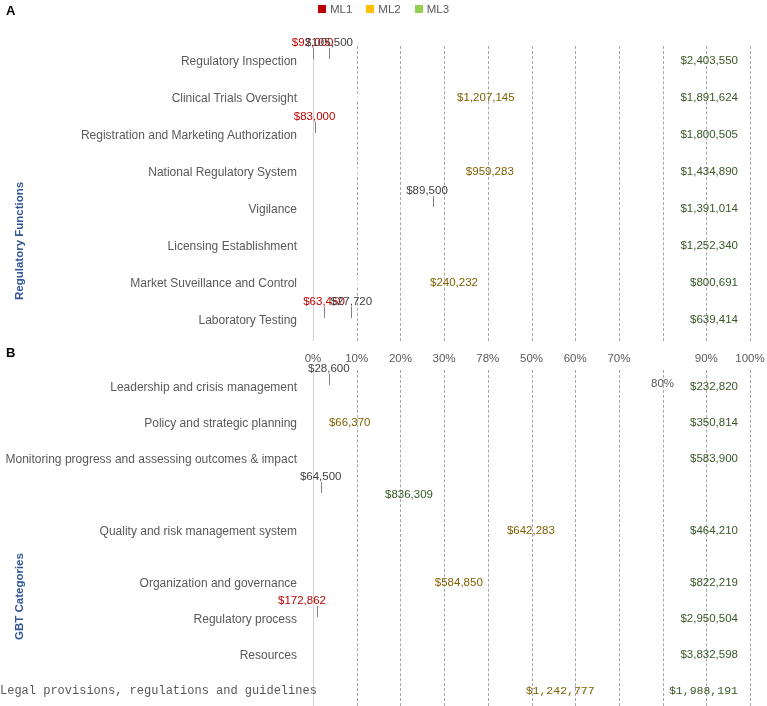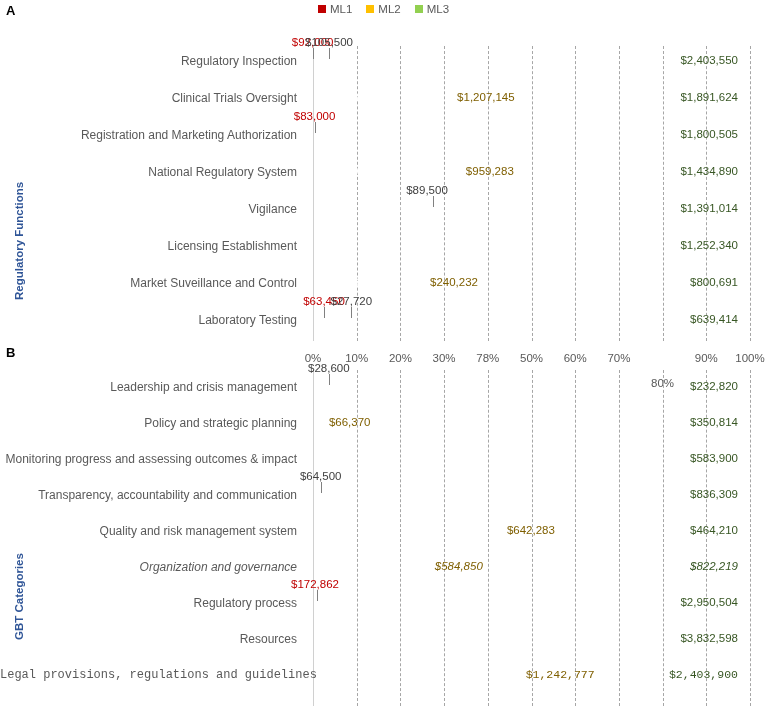--- a/index.html
+++ b/index.html
@@ -337,79 +337,78 @@
       </div>
       <div class="row" style="height: 22px; margin-top: 14px;">
         <div class="row-label">Monitoring progress and assessing outcomes &amp; impact</div>
         <div class="bar-track">
           <div class="seg ml3" style="width: 100%; background: rgb(146, 208, 80);">
             <span class="seg-label">$583,900</span>
           </div>
         </div>
       </div>
       <div class="row" style="height: 22px; margin-top: 14px;">
-        <div class="row-label">Transparency, accountability and communication</div>
         <div class="bar-track">
           <div class="seg ml2" style="width: 7.2%; background: rgb(255, 192, 0);"></div>
           <div class="seg ml3" style="width: 92.8%; background: rgb(146, 208, 80);">
             <span class="seg-label">$836,309</span>
           </div>
         </div>
         <div class="callout dark" style="left: 320.732px; top: -13px; transform: translateX(-50%);">$64,500</div>
         <div class="leader" style="left: 320.732px; top: -2px; height: 11px;"></div>
       </div>
       <div class="row" style="height: 22px; margin-top: 14px;">
         <div class="row-label">Quality and risk management system</div>
         <div class="bar-track">
           <div class="seg ml2" style="width: 58.1%; background: rgb(255, 192, 0);">
             <span class="seg-label">$642,283</span>
           </div>
           <div class="seg ml3" style="width: 41.9%; background: rgb(146, 208, 80);">
             <span class="seg-label">$464,210</span>
           </div>
         </div>
       </div>
-      <div class="row" style="height: 22px; margin-top: 14px; font-style: italic;">
+      <div class="row" style="height: 22px; margin-top: 30px;">
         <div class="row-label">Organization and governance</div>
         <div class="bar-track">
           <div class="seg ml2" style="width: 41.6%; background: rgb(255, 192, 0);">
             <span class="seg-label">$584,850</span>
           </div>
           <div class="seg ml3" style="width: 58.4%; background: rgb(146, 208, 80);">
             <span class="seg-label">$822,219</span>
           </div>
         </div>
       </div>
       <div class="row" style="height: 22px; margin-top: 14px;">
         <div class="row-label">Regulatory process</div>
         <div class="bar-track">
           <div class="seg ml1" style="width: 5.5%; background: rgb(192, 0, 0);"></div>
           <div class="seg ml3" style="width: 94.5%; background: rgb(146, 208, 80);">
             <span class="seg-label">$2,950,504</span>
           </div>
         </div>
-        <div class="callout red" style="left: 315px; top: -13px; transform: translateX(-50%);">$172,862</div>
+        <div class="callout red" style="left: 302px; top: -13px; transform: translateX(-50%);">$172,862</div>
         <div class="leader" style="left: 317.017px; top: -2px; height: 11px;"></div>
       </div>
       <div class="row" style="height: 22px; margin-top: 14px;">
         <div class="row-label">Resources</div>
         <div class="bar-track">
           <div class="seg ml3" style="width: 100%; background: rgb(146, 208, 80);">
             <span class="seg-label">$3,832,598</span>
           </div>
         </div>
       </div>
       <div class="row" style="height: 22px; margin-top: 14px; font-family: Liberation Mono, monospace;">
         <div class="row-label">Legal provisions, regulations and guidelines</div>
         <div class="bar-track">
           <div class="seg ml1" style="width: 40.8%; background: rgb(192, 0, 0);">
             <span class="seg-label">$1,924,650</span>
           </div>
           <div class="seg ml2" style="width: 26.4%; background: rgb(255, 192, 0);">
             <span class="seg-label">$1,242,777</span>
           </div>
           <div class="seg ml3" style="width: 32.8%; background: rgb(146, 208, 80);">
-            <span class="seg-label">$2,403,900</span>
+            <span class="seg-label">$1,988,191</span>
           </div>
         </div>
       </div>
     </div>
 </div>
 
 </body></html>

